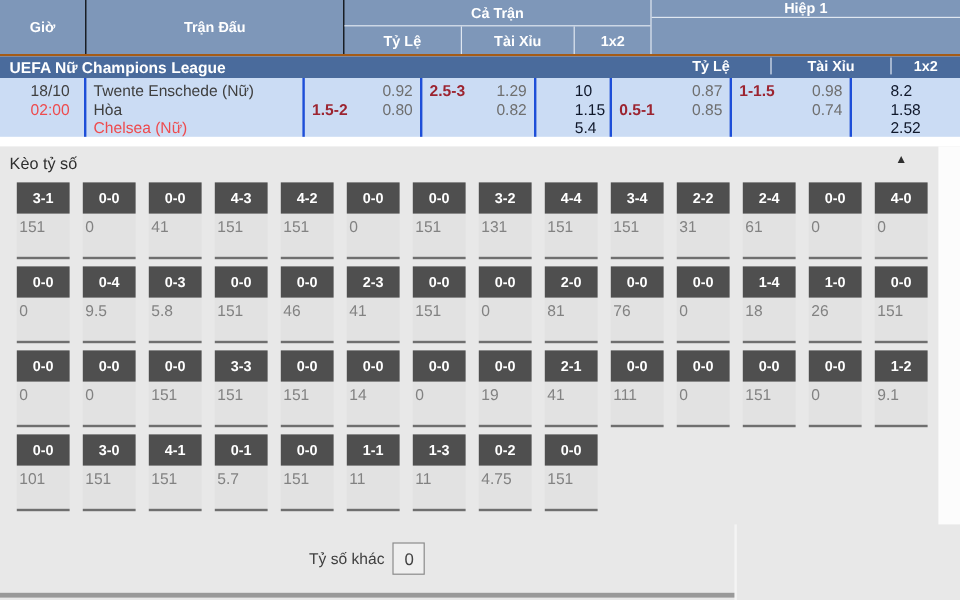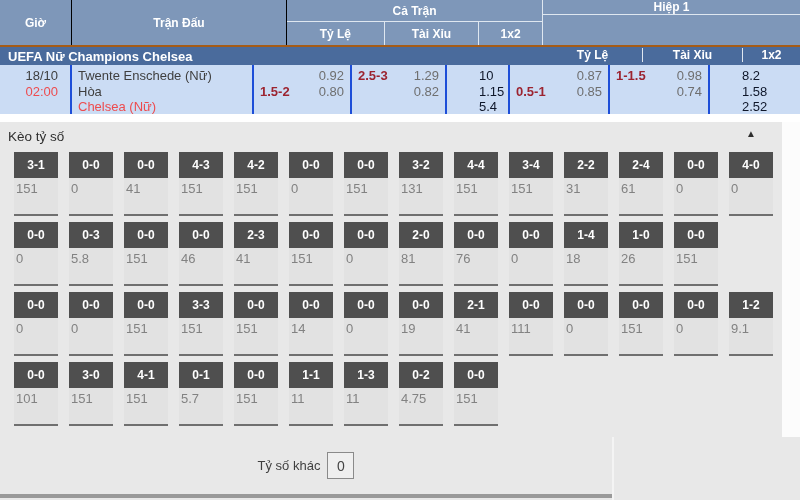--- a/index.html
+++ b/index.html
@@ -91,21 +91,21 @@
         <div class="hs s1">Tỷ Lệ</div>
         <div class="hs s2">Tài Xỉu</div>
         <div class="hs s3">1x2</div>
       </div>
     </div>
   </div>
 
   <div class="accent-line"></div>
 
   <div class="league-bar">
-    <span>UEFA Nữ Champions Chelsea</span>
+    <span>UEFA Nữ Champions League</span>
   </div>
 
   <div class="match-row">
     <div class="mc m-gio">
       <div class="m-date">18/10</div>
       <div class="m-time">02:00</div>
     </div>
     <div class="mc m-match">
       <div class="team">Twente Enschede (Nữ)</div>
       <div class="team">Hòa</div>
@@ -225,20 +225,24 @@
             <div class="score-box">4-0</div>
             <div class="score-odds">0</div>
           </div>
         </div>
         <div class="score-row">
           <div class="score-cell">
             <div class="score-box">0-0</div>
             <div class="score-odds">0</div>
           </div>
           <div class="score-cell">
+            <div class="score-box">0-4</div>
+            <div class="score-odds">9.5</div>
+          </div>
+          <div class="score-cell">
             <div class="score-box">0-3</div>
             <div class="score-odds">5.8</div>
           </div>
           <div class="score-cell">
             <div class="score-box">0-0</div>
             <div class="score-odds">151</div>
           </div>
           <div class="score-cell">
             <div class="score-box">0-0</div>
             <div class="score-odds">46</div>

